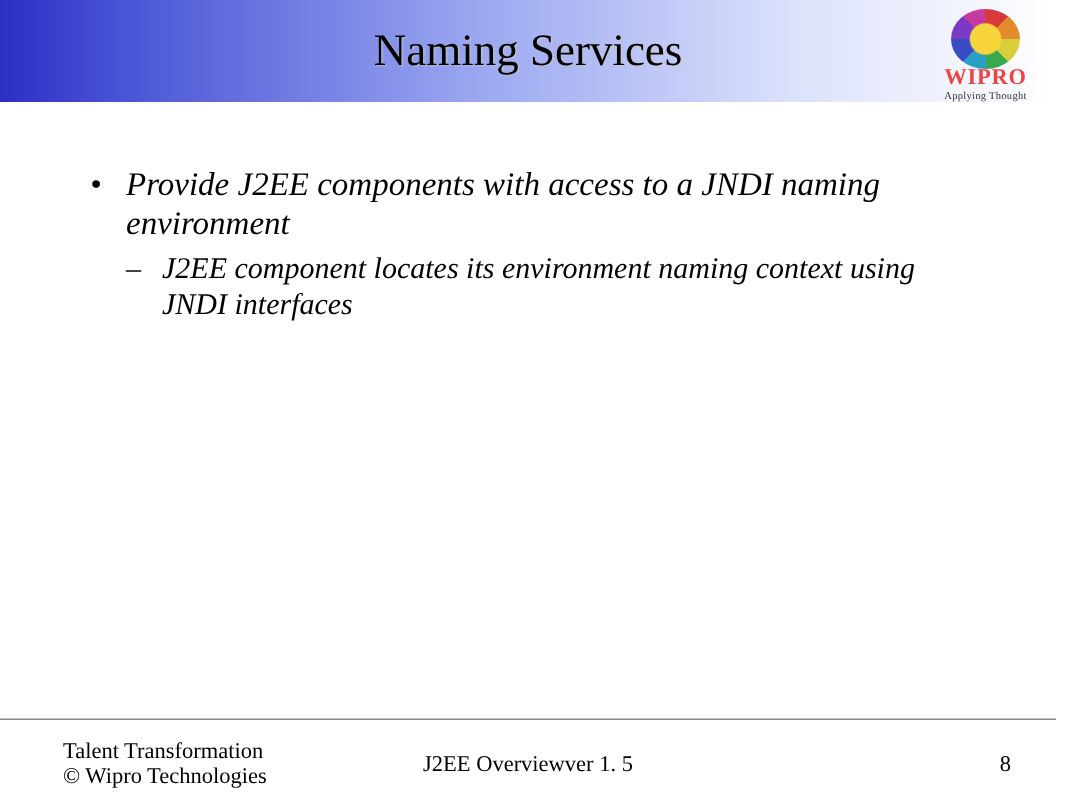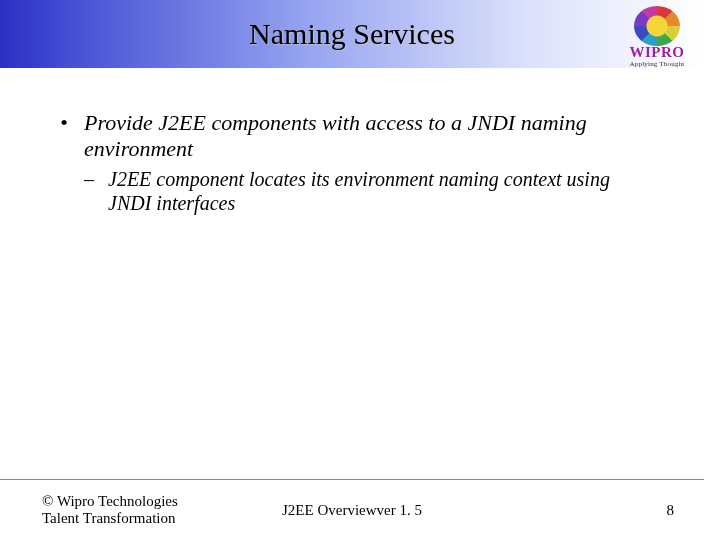--- a/index.html
+++ b/index.html
@@ -29,21 +29,21 @@
   .logo .burst {
     width: 46px; height: 46px; border-radius: 50%;
     background:
       radial-gradient(circle at 50% 50%, #f7d53a 0 10px, transparent 11px),
       conic-gradient(#d63a3a 0 45deg, #e38a2a 45deg 90deg, #d6cf3a 90deg 135deg, #3aa84c 135deg 180deg, #2aa0c5 180deg 225deg, #3a4cc4 225deg 270deg, #7a3ac4 270deg 315deg, #c43a9e 315deg 360deg);
     filter: blur(0.5px);
   }
   .logo .word {
     font-family: Georgia, "Times New Roman", serif;
     font-weight: bold; font-size: 15px; letter-spacing: 0.5px;
-    color: #a21caf; margin-top: -2px;
+    color: #ef4444; margin-top: -2px;
   }
   .logo .tag {
     font-size: 7px; color: #333; letter-spacing: 0.2px; margin-top: -1px;
   }
   .content {
     position: absolute;
     top: 110px; left: 60px; right: 50px;
     font-size: 22px; color: #000; font-style: italic;
   }
   ul.level1 { list-style: none; }
@@ -96,22 +96,22 @@
             <span>J2EE component locates its environment naming context using JNDI interfaces</span>
           </li>
         </ul>
       </li>
     </ul>
   </div>
 
   <div class="footer-line"></div>
   <div class="footer">
     <div class="left">
+      <span>Talent Transformation</span>
       <span>© Wipro Technologies</span>
-      <span>Talent Transformation</span>
     </div>
     <div class="center">
       <span>J2EE Overview</span>
       <span>ver 1. 5</span>
     </div>
     <div class="right">
       <span>8</span>
     </div>
   </div>
 </div>

